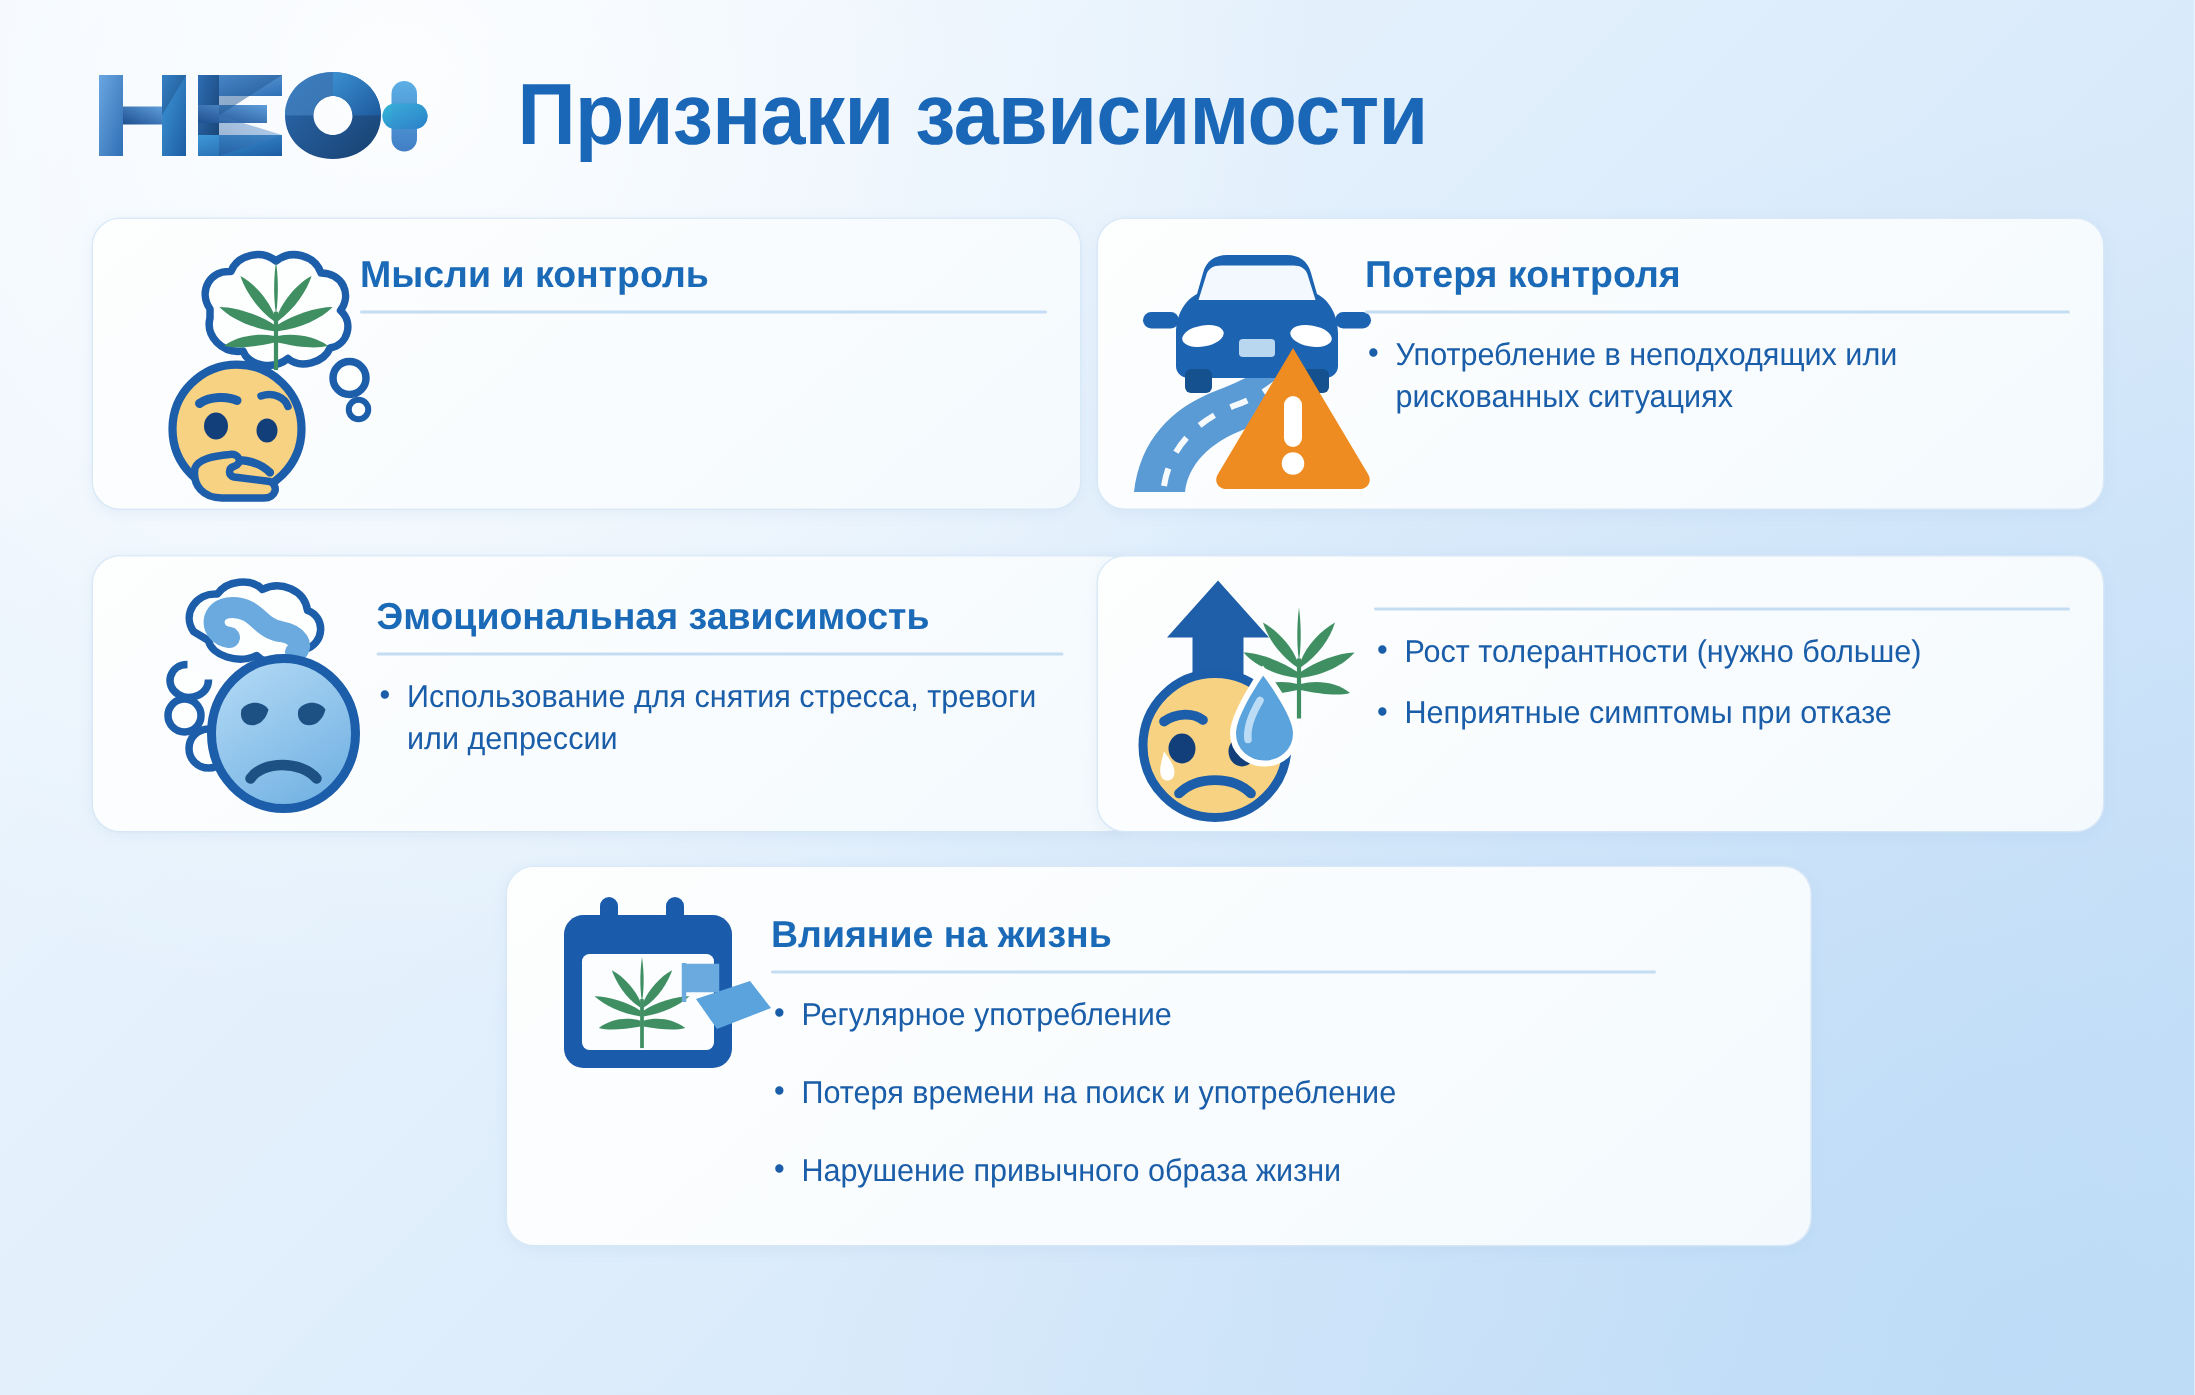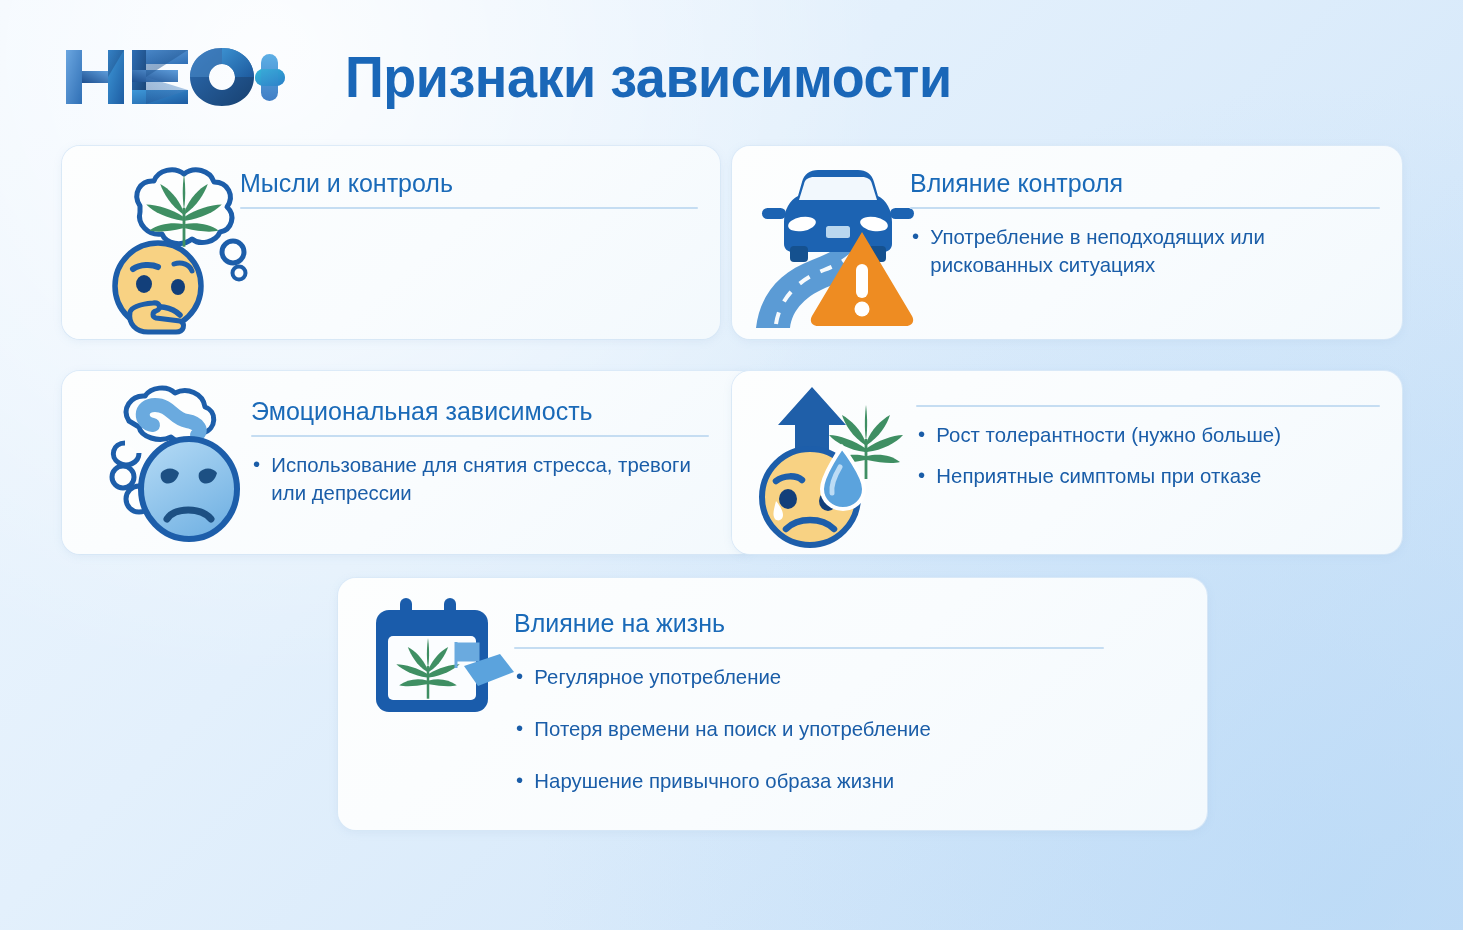--- a/index.html
+++ b/index.html
@@ -66,21 +66,21 @@
     position: absolute;
     display: flex;
     align-items: flex-start;
     justify-content: center;
   }
   .text-col {
     position: absolute;
   }
   .card-heading {
     color: #1a6ab8;
-    font-weight: 400;
+    font-weight: 700;
     font-size: 25px;
     font-family: "Liberation Sans Narrow", "Liberation Sans", sans-serif;
     letter-spacing: 0px;
     line-height: 30px;
     white-space: nowrap;
   }
   .rule {
     height: 1.5px;
     background: #c5ddf2;
     margin-top: 9px;
@@ -254,21 +254,21 @@
         </g>
 
         <g>
           <path d="M116 76 L166 160 C169 165 166 170 160 170 L72 170 C66 170 63 165 66 160 L116 76 Z" fill="#ee8c22"></path>
           <rect x="110" y="108" width="12" height="34" rx="6" fill="#ffffff"></rect>
           <circle cx="116" cy="153" r="7.5" fill="#ffffff"></circle>
         </g>
       </svg>
     </div>
     <div class="text-col">
-      <div class="card-heading">Влияние контроля</div>
+      <div class="card-heading">Потеря контроля</div>
       <div class="rule"></div>
       <ul class="bullets">
         <li>Употребление в неподходящих или рискованных ситуациях</li>
       </ul>
     </div>
   </div>
 </div>
 
 <div class="card" id="card-emotional">
   <div class="card-inner">

